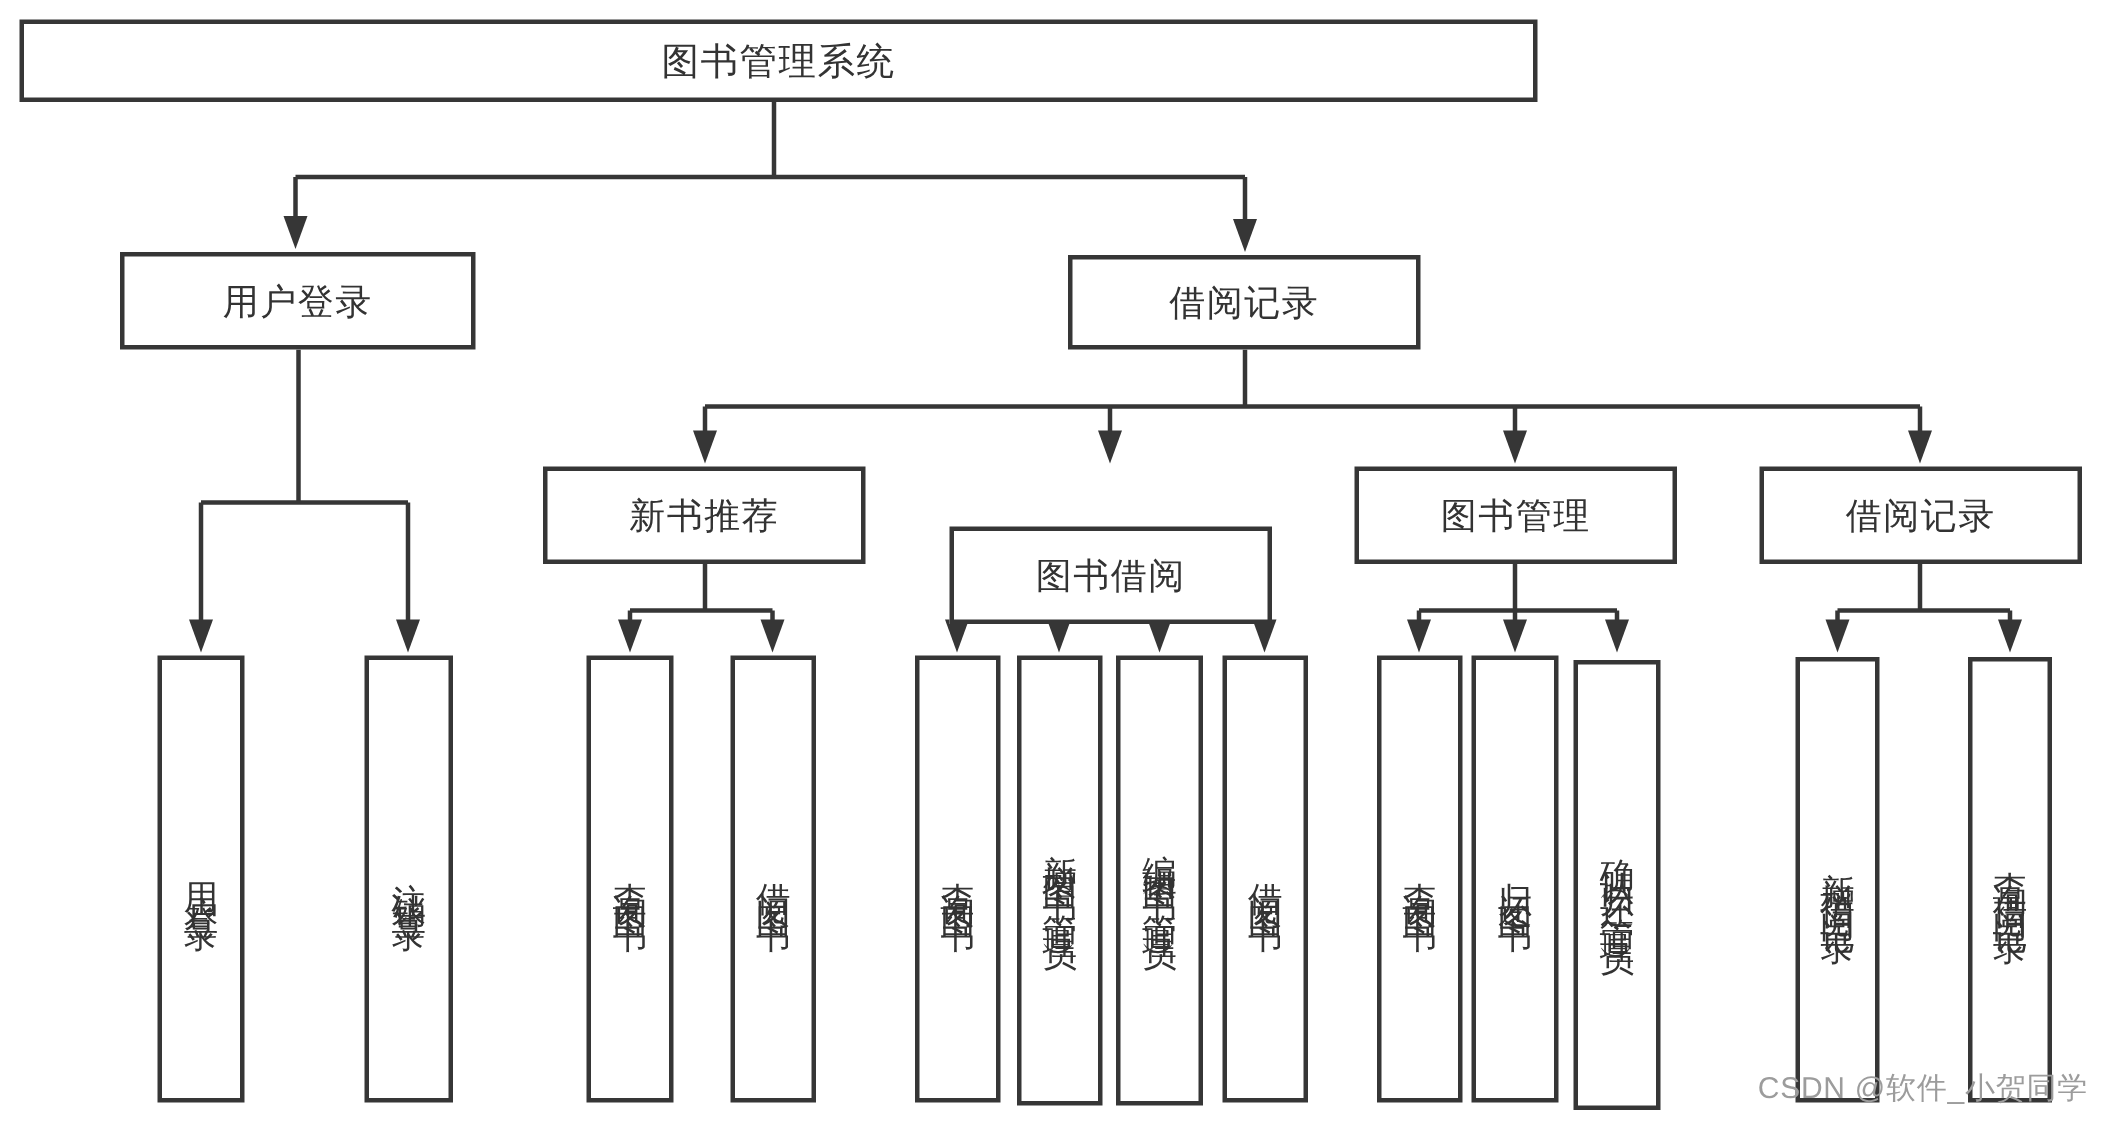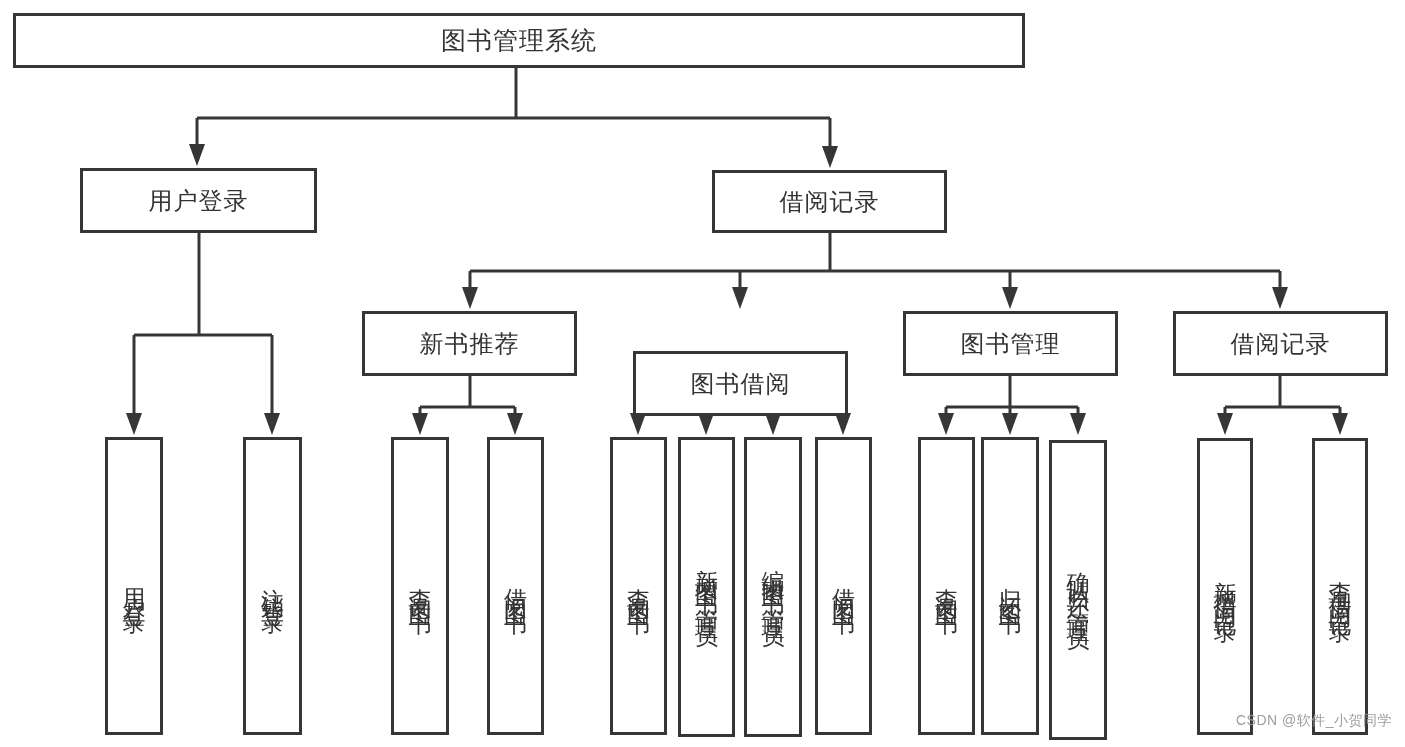--- a/index.html
+++ b/index.html
@@ -50,21 +50,21 @@
     writing-mode: vertical-rl;
     text-orientation: mixed;
     letter-spacing: 8px;
     line-height: 1;
     white-space: nowrap;
   }
   .watermark {
     position: absolute;
     right: 13px;
     top: 712px;
-    font-size: 14px;
+    font-size: 20px;
     color: #9c9c9c;
     letter-spacing: 0.5px;
     white-space: nowrap;
     z-index: 3;
   }
 </style>
 </head>
 <body>
 
 <div class="canvas">

